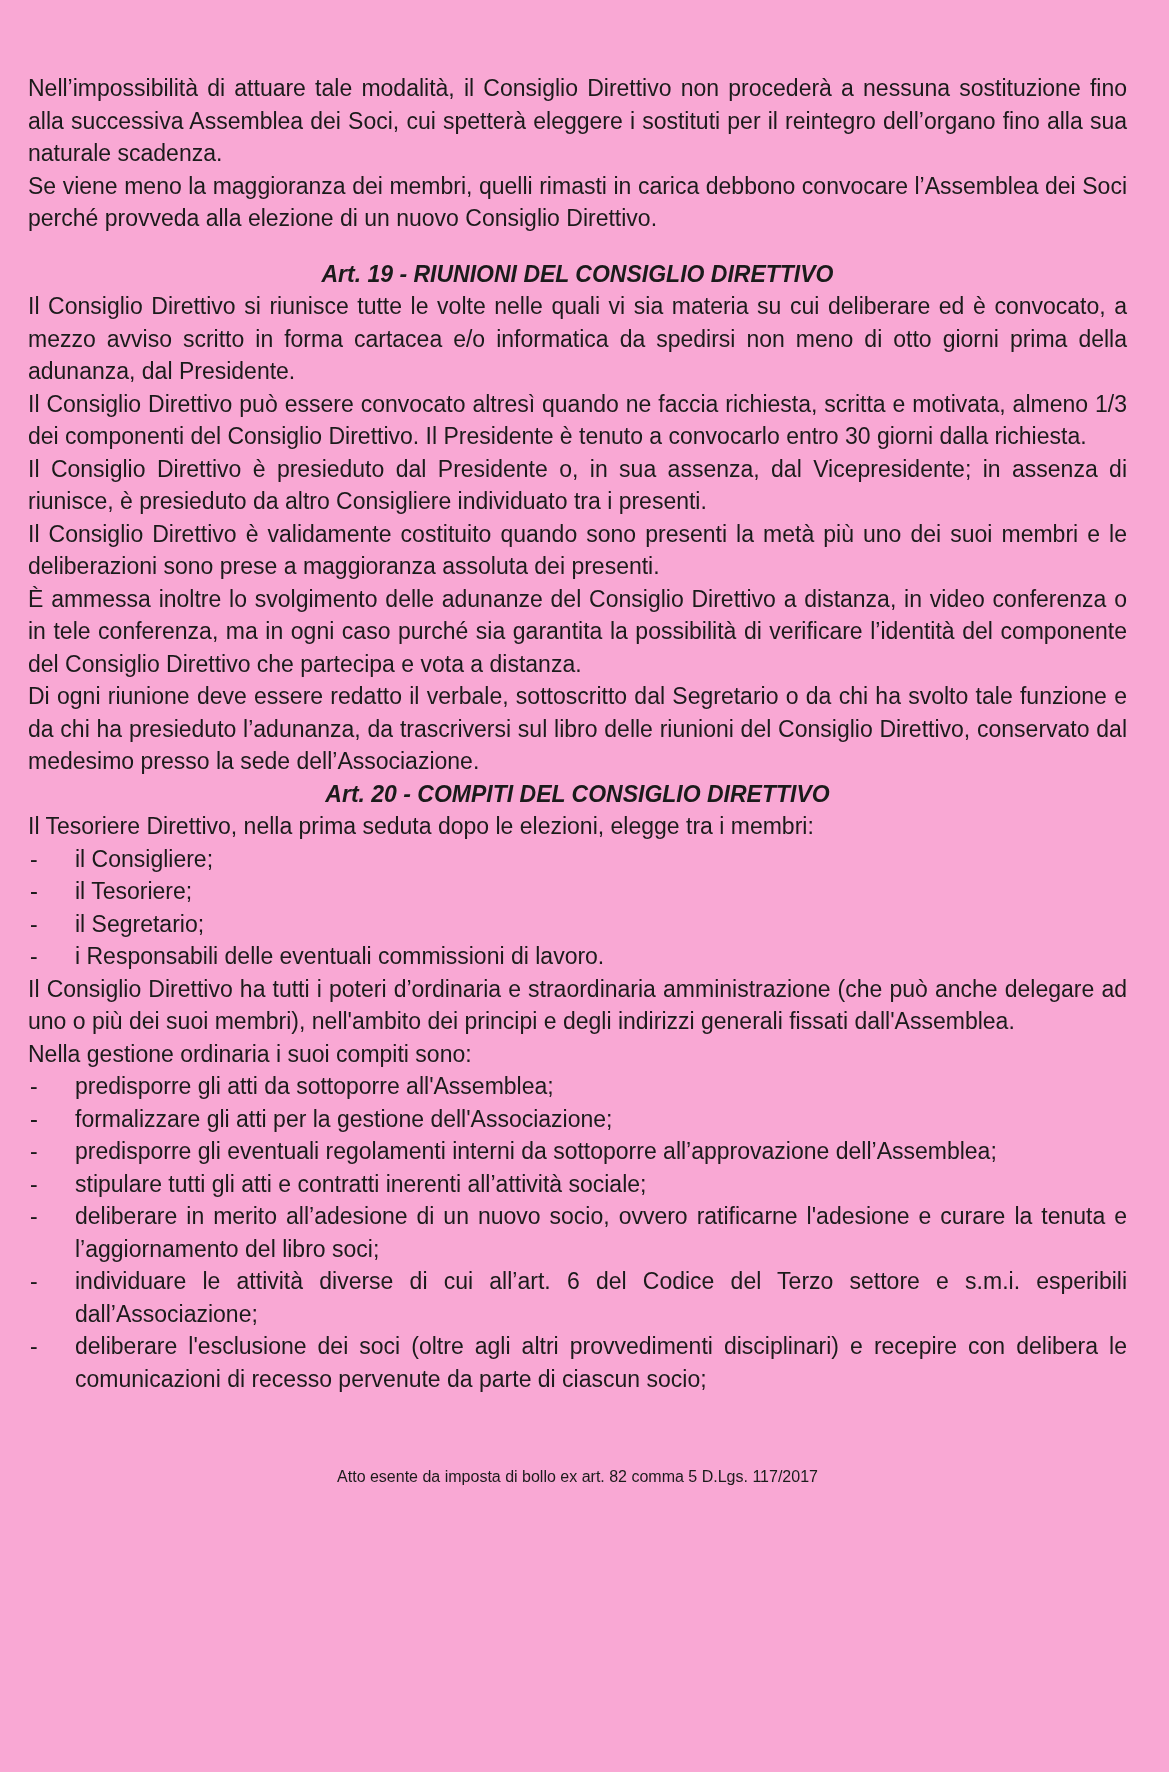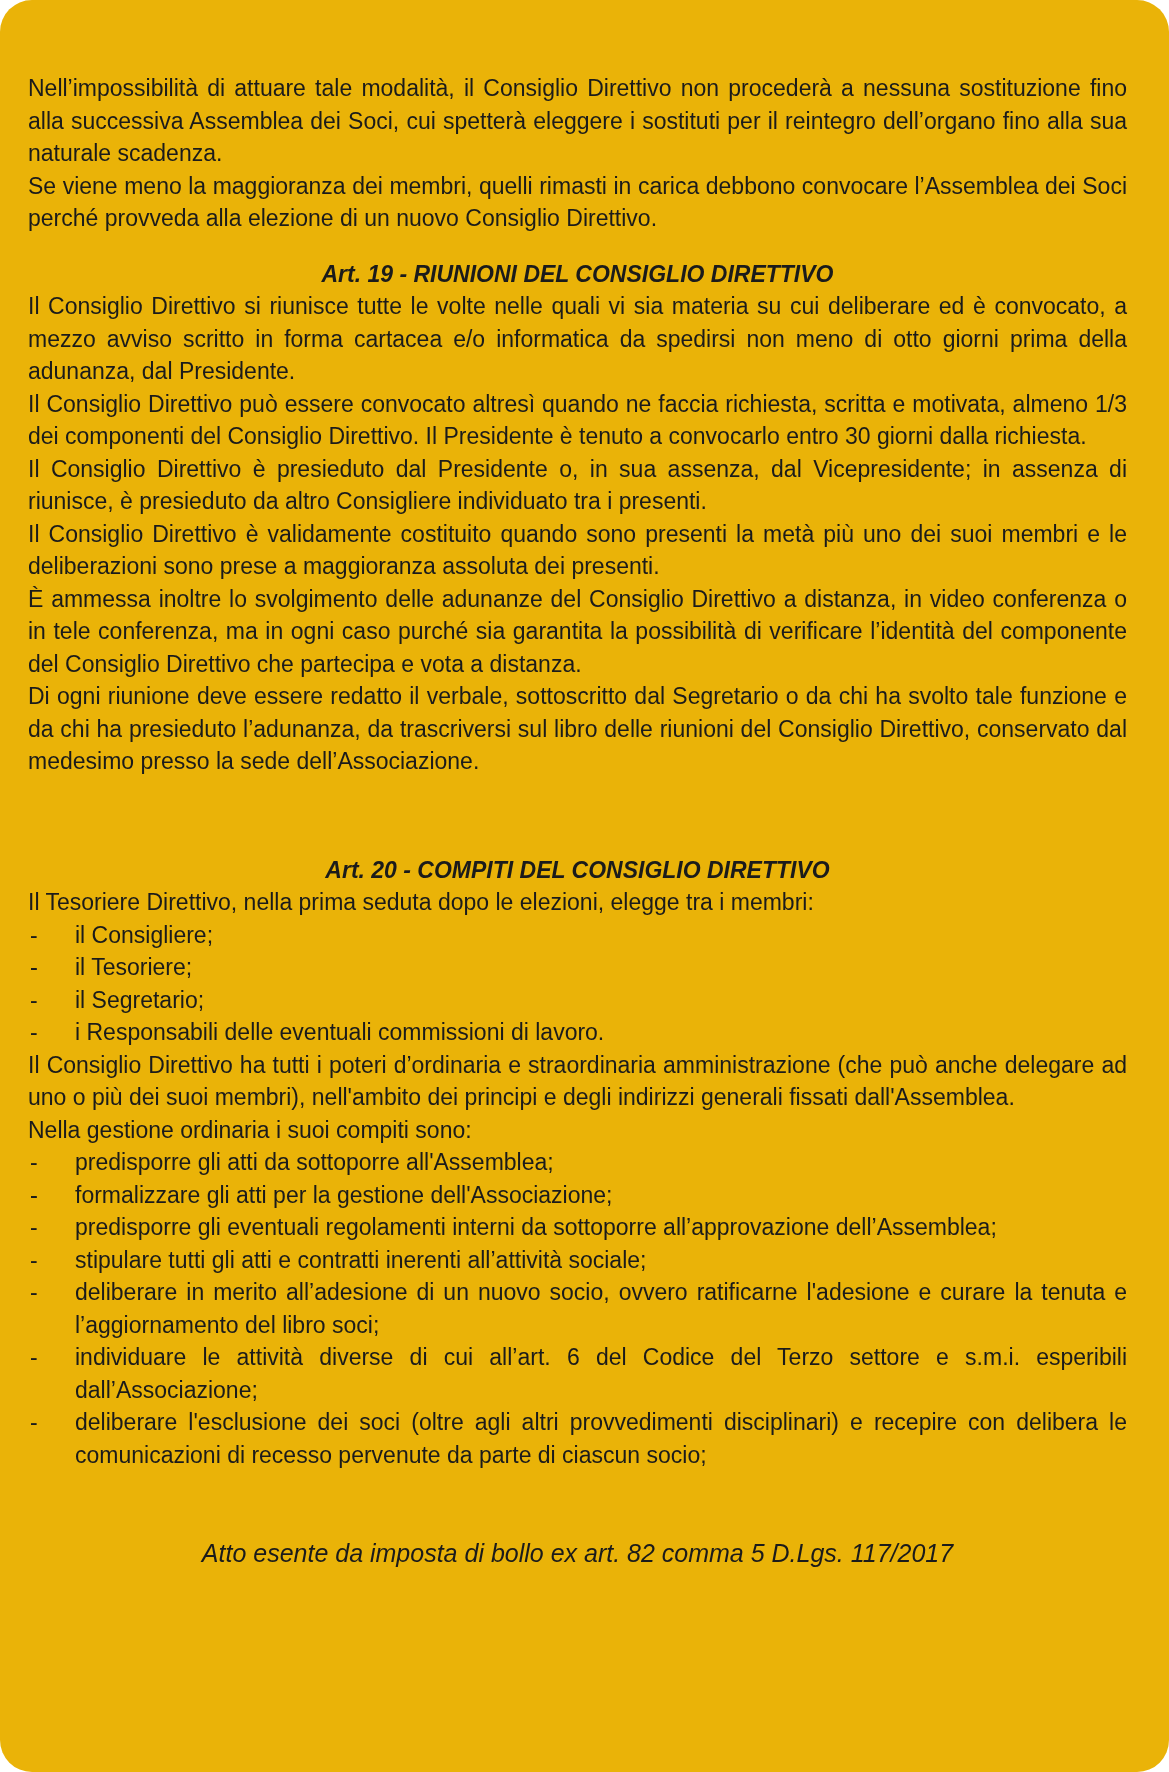--- a/index.html
+++ b/index.html
@@ -4,27 +4,26 @@
 <style>
   html, body {
     margin: 0;
     padding: 0;
     background: #ffffff;
   }
   .page {
     position: relative;
     width: 1169px;
     height: 1772px;
-    background: #eab308;
+    background: #f9a8d4;
     box-sizing: border-box;
     padding: 72px 42px 0 28px;
     font-family: "Liberation Sans", sans-serif;
     color: #1b1b1b;
     overflow: hidden;
-    border-radius: 32px;
   }
   .doc-body {
     width: 100%;
   }
   .para {
     margin: 0;
     font-size: 23px;
     line-height: 32.5px;
     text-align: justify;
     text-justify: inter-word;
@@ -49,28 +48,27 @@
     text-align: justify;
     text-justify: inter-word;
   }
   .dash {
     position: absolute;
     left: 2px;
     top: 0;
   }
   .footer {
     margin: 11px;
-    font-size: 25px;
+    font-size: 16px;
     line-height: 32.5px;
-    font-style: italic;
     text-align: center;
   }
   
   .block-2  { margin-top: 23px; }   
-  .block-9  { margin-top: 76px; }   
+  .block-9  { }   
   .block-15 { margin-top: 66px; }   
 </style>
 </head>
 <body>
 
 <div class="page">
   <div class="doc-body" id="doc-body">
       <p class="para block-0">Nell’impossibilità di attuare tale modalità, il Consiglio Direttivo non procederà a nessuna sostituzione fino alla successiva Assemblea dei Soci, cui spetterà eleggere i sostituti per il reintegro dell’organo fino alla sua naturale scadenza.</p>
       <p class="para block-1">Se viene meno la maggioranza dei membri, quelli rimasti in carica debbono convocare l’Assemblea dei Soci perché provveda alla elezione di un nuovo Consiglio Direttivo.</p>
       <h2 class="heading block-2">Art. 19 - RIUNIONI DEL CONSIGLIO DIRETTIVO</h2>

